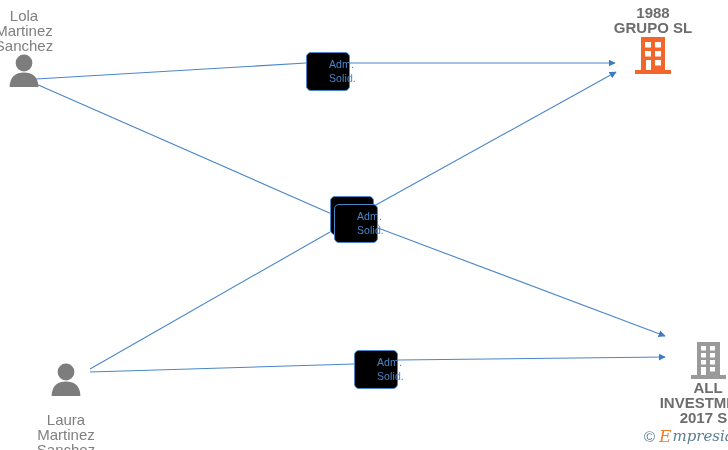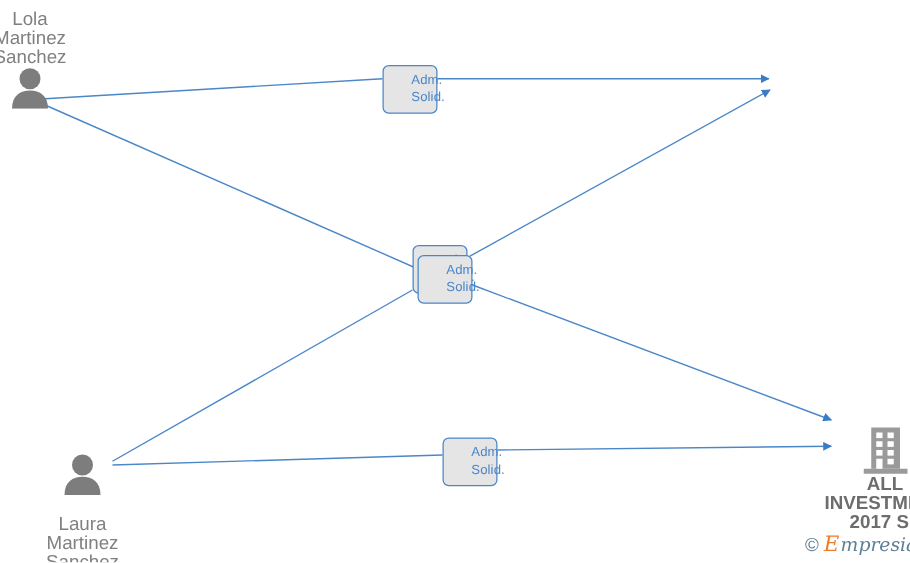--- a/index.html
+++ b/index.html
@@ -53,21 +53,21 @@
   #node-laura       { left: 20px;  top: 362px; gap: 16px; }
   #node-grupo       { left: 607px; top: 5px; }
   #node-allinv      { left: 654px; top: 340px; width: 108px; }
 
   
   .rel-box {
     position: absolute;
     box-sizing: border-box;
     border: 1px solid #4a86c8;
     border-radius: 5px;
-    background: #e5e5e5;
+    background: #000000;
     color: #4a86c8;
     font-size: 10.5px;
     line-height: 14px;
     text-align: center;
     padding: 4px 6px 5px 22px;
     white-space: pre-line;
     letter-spacing: .1px;
   }
   #rel-top     { left: 306px; top: 52px;  width: 44px; }
   #rel-mid-a   { left: 330px; top: 196px; width: 44px; }
@@ -163,20 +163,34 @@
   <div class="node" id="node-laura">
     <svg class="node-icon" width="36" height="34" viewBox="0 0 36 34" xmlns="http://www.w3.org/2000/svg">
       <circle cx="18" cy="10" r="8.4" fill="#7d7d7d"></circle>
       <path d="M 3.6 34 C 3.6 23.5 10.2 19.4 18 19.4 C 25.8 19.4 32.4 23.5 32.4 34 Z" fill="#7d7d7d"></path>
     </svg>
     <div class="node-label">Laura
 Martinez
 Sanchez</div>
   </div>
 
+  <div class="node" id="node-grupo">
+    <div class="node-label company">1988
+GRUPO  SL</div>
+    <svg class="node-icon" width="42" height="40" viewBox="0 0 42 40" xmlns="http://www.w3.org/2000/svg">
+      <rect x="9" y="2" width="24" height="33" fill="#f4652b"></rect>
+      <rect x="3" y="35" width="36" height="4" fill="#f4652b"></rect>
+      <rect x="13" y="7" width="6" height="5.5" fill="#ffffff"></rect>
+      <rect x="23" y="7" width="6" height="5.5" fill="#ffffff"></rect>
+      <rect x="13" y="16" width="6" height="5.5" fill="#ffffff"></rect>
+      <rect x="23" y="16" width="6" height="5.5" fill="#ffffff"></rect>
+      <rect x="23" y="25" width="6" height="5.5" fill="#ffffff"></rect>
+      <rect x="14" y="25" width="5" height="10" fill="#ffffff"></rect>
+    </svg>
+  </div>
 
   <div class="node" id="node-allinv">
     <svg class="node-icon" width="42" height="40" viewBox="0 0 42 40" xmlns="http://www.w3.org/2000/svg">
       <rect x="10" y="2" width="23" height="33" fill="#9a9a9a"></rect>
       <rect x="4" y="35" width="35" height="4" fill="#9a9a9a"></rect>
       <rect x="14" y="6" width="5" height="4.5" fill="#ffffff"></rect>
       <rect x="23" y="6" width="5" height="4.5" fill="#ffffff"></rect>
       <rect x="14" y="13" width="5" height="4.5" fill="#ffffff"></rect>
       <rect x="23" y="13" width="5" height="4.5" fill="#ffffff"></rect>
       <rect x="14" y="20" width="5" height="4.5" fill="#ffffff"></rect>

